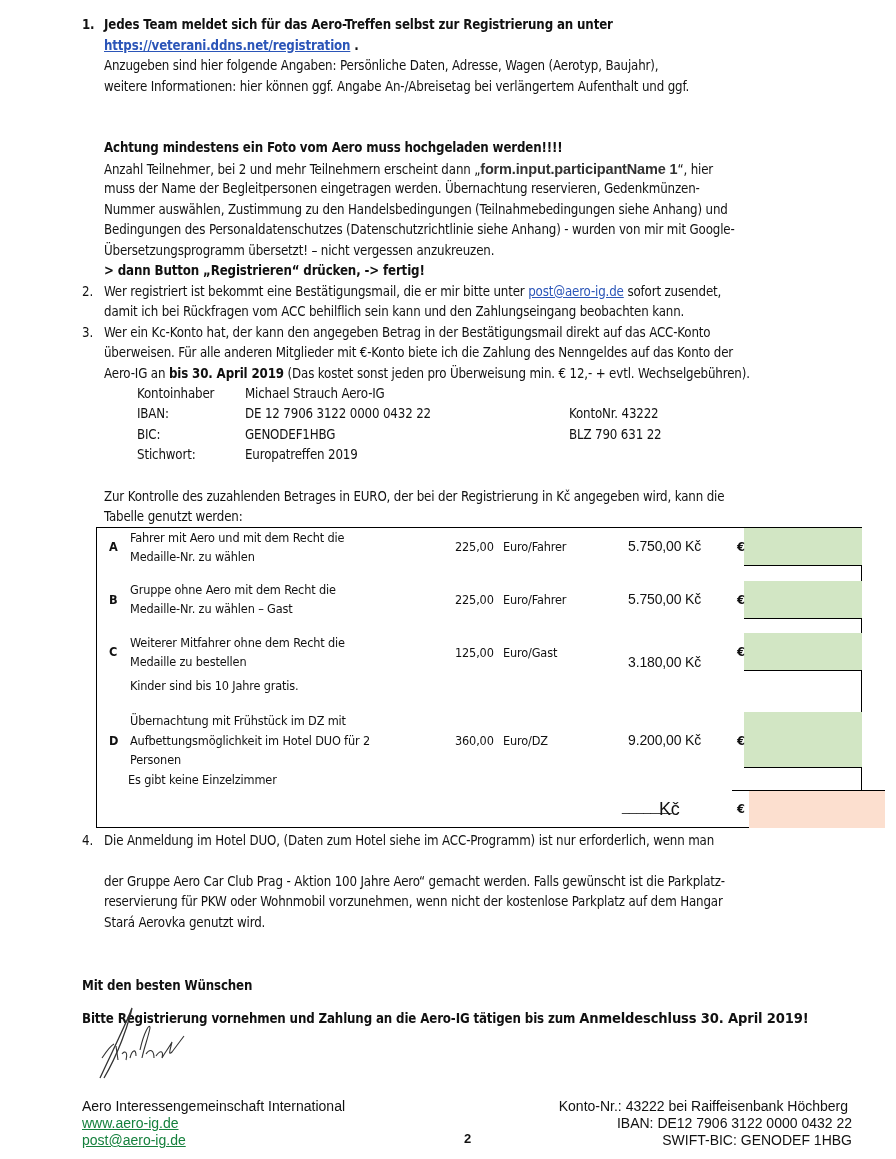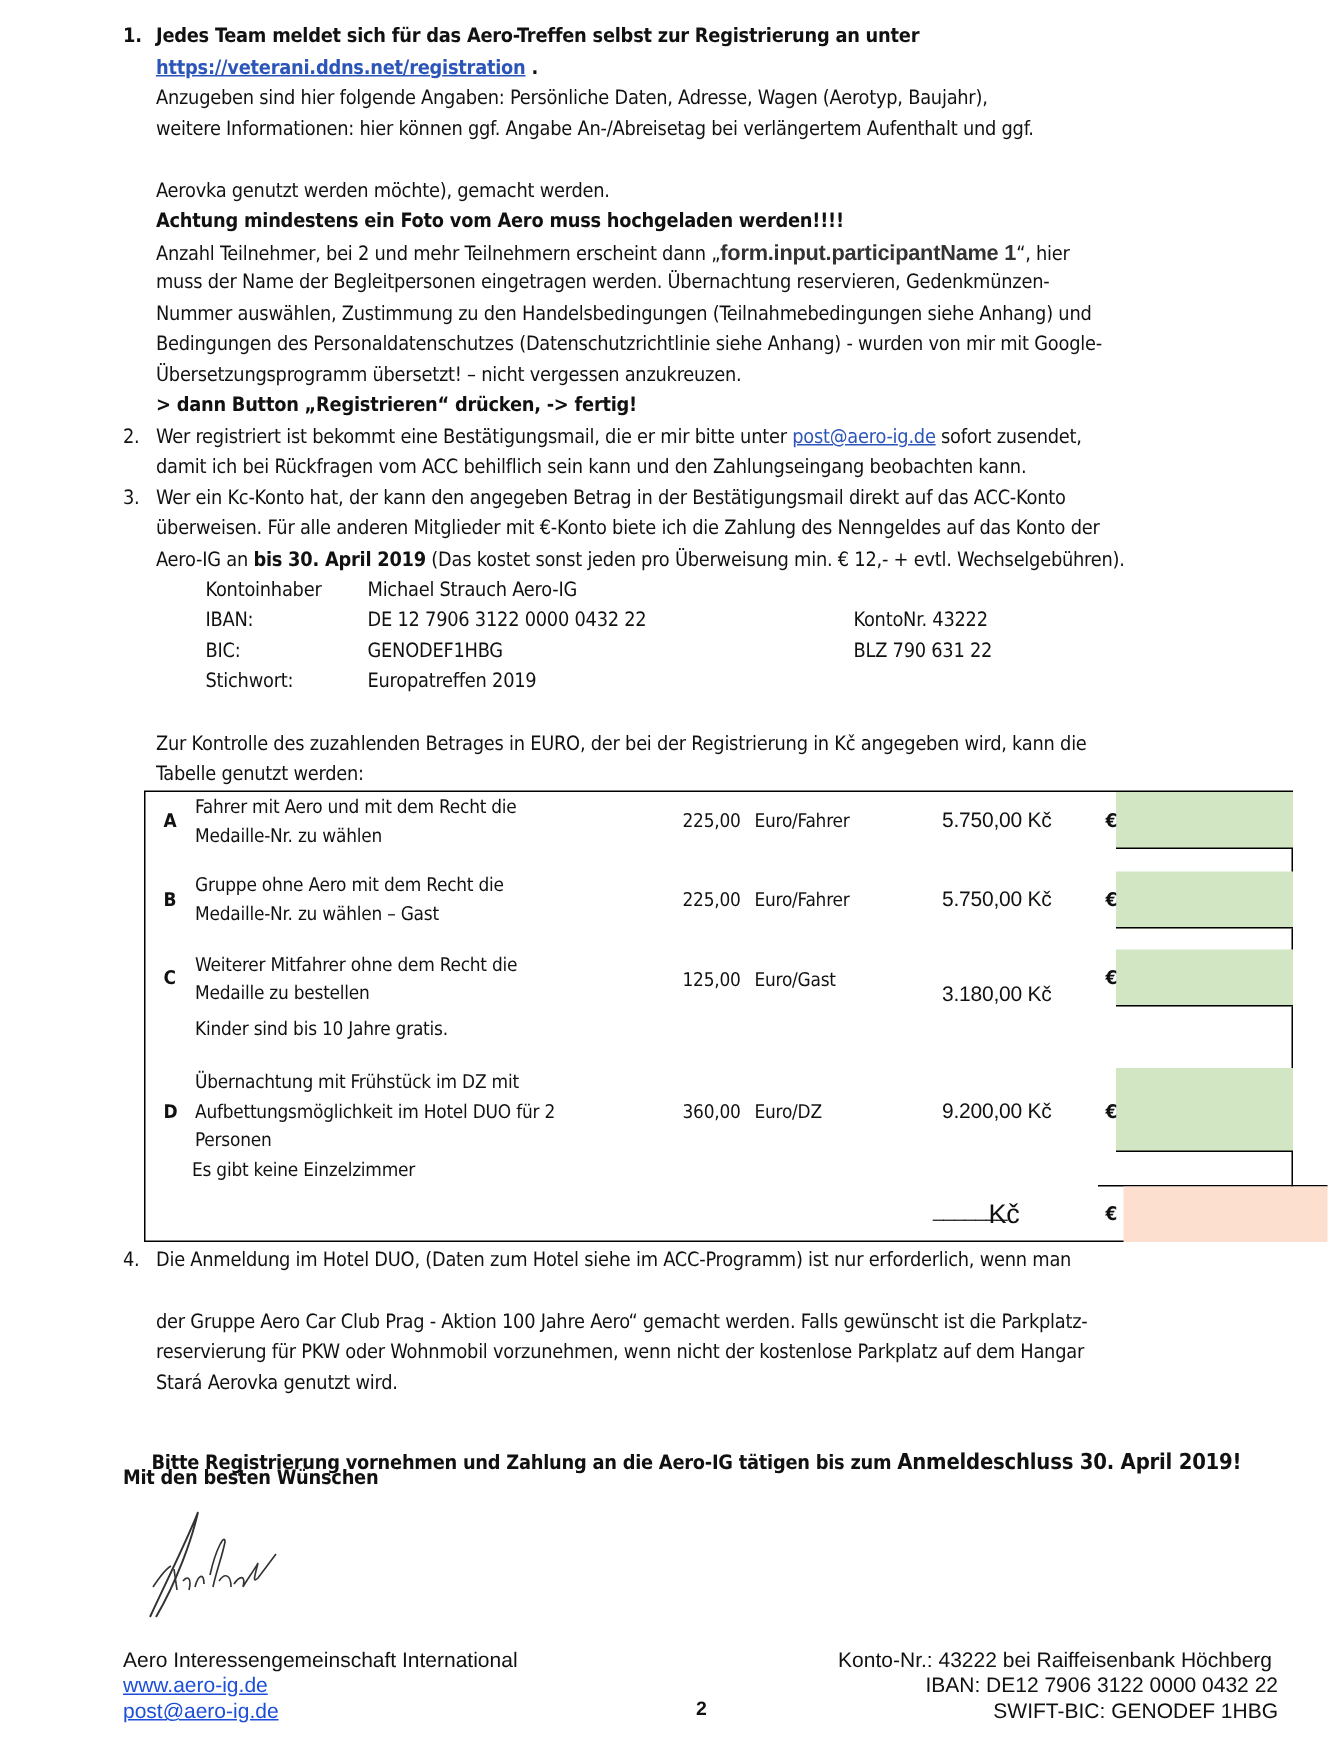--- a/index.html
+++ b/index.html
@@ -12,35 +12,34 @@
   .lnk { color:#2b55b8; text-decoration:underline; }
   .arial { font-family:"Liberation Sans", sans-serif; }
   .tbl { position:absolute; left:96px; top:527px; width:766px; height:301px;
          border:1.3px solid #000; box-sizing:border-box; }
   .cell { position:absolute; }
   .green { background:#d2e6c4; }
   .peach { background:#fcdfcf; }
   .hline { position:absolute; height:1.3px; background:#000; }
   .small { font-size:12.6px; line-height:19px; }
   .foot { position:absolute; font-family:"Liberation Sans", sans-serif; font-size:14px; line-height:17px; white-space:nowrap; }
-  .foot a { color:#1d4ed8; text-decoration:underline;text-align:right; }
+  .foot a { color:#15803d; text-decoration:underline;text-align:right; }
 </style>
 </head>
 <body>
 
 <div class="doc">
 
   <div class="t b" style="left:82px;top:15px;">1.</div>
   <div class="t b" style="left:104px;top:15px;">Jedes Team meldet sich für das Aero-Treffen selbst zur Registrierung an unter</div>
   <div class="t b" style="left:104px;top:36px;">
     <span class="lnk">https://veterani.ddns.net/registration</span><span> .</span>
   </div>
   <div class="t" style="left:104px;top:56px;">Anzugeben sind hier folgende Angaben: Persönliche Daten, Adresse, Wagen (Aerotyp, Baujahr),</div>
   <div class="t" style="left:104px;top:77px;">weitere Informationen: hier können ggf. Angabe An-/Abreisetag bei verlängertem Aufenthalt und ggf.</div>
-  <div class="t" style="left:104px;top:118px;">Aerovka genutzt werden möchte), gemacht werden.</div>
   <div class="t b" style="left:104px;top:138px;">Achtung mindestens ein Foto vom Aero muss hochgeladen werden!!!!</div>
   <div class="t" style="left:104px;top:159px;">
     <span>Anzahl Teilnehmer, bei 2 und mehr Teilnehmern erscheint dann „</span><span class="b arial" style="font-size:14.5px;color:#333;">form.input.participantName 1</span><span>“, hier</span>
   </div>
   <div class="t" style="left:104px;top:179px;">muss der Name der Begleitpersonen eingetragen werden. Übernachtung reservieren, Gedenkmünzen-</div>
   <div class="t" style="left:104px;top:220px;">Bedingungen des Personaldatenschutzes (Datenschutzrichtlinie siehe Anhang) - wurden von mir mit Google-</div>
   <div class="t" style="left:104px;top:200px;">Nummer auswählen, Zustimmung zu den Handelsbedingungen (Teilnahmebedingungen siehe Anhang) und</div>
   <div class="t" style="left:104px;top:241px;">Übersetzungsprogramm übersetzt! – nicht vergessen anzukreuzen.</div>
   <div class="t b" style="left:104px;top:261px;">&gt;  dann Button „Registrieren“ drücken, -&gt; fertig!</div>
 
@@ -122,21 +121,21 @@
   <div class="t arial" style="left:622px;top:797px;font-size:13px;">_______</div>
   <div class="t arial" style="left:659px;top:799px;font-size:18px;">Kč</div>
   <div class="t b small" style="left:737px;top:799px;">€</div>
 
   <div class="t" style="left:82px;top:831px;">4.</div>
   <div class="t" style="left:104px;top:831px;">Die Anmeldung im Hotel DUO, (Daten zum Hotel siehe im ACC-Programm) ist nur erforderlich, wenn man</div>
   <div class="t" style="left:104px;top:872px;">der Gruppe Aero Car Club Prag  - Aktion 100 Jahre Aero“ gemacht werden. Falls  gewünscht ist die Parkplatz-</div>
   <div class="t" style="left:104px;top:892px;">reservierung für PKW oder Wohnmobil vorzunehmen, wenn nicht der kostenlose Parkplatz auf dem Hangar</div>
   <div class="t" style="left:104px;top:913px;">Stará Aerovka genutzt wird.</div>
 
-  <div class="t b" style="left:82px;top:965px;margin-left:19px;">
+  <div class="t b" style="left:82px;top:1008px;">
     <span>Bitte Registrierung vornehmen und Zahlung an die Aero-IG tätigen bis zum </span><span style="font-size:14.6px;">Anmeldeschluss 30. April 2019!</span>
   </div>
   <div class="t b" style="left:82px;top:976px;">Mit den besten Wünschen</div>
 
   <svg style="position:absolute;left:92px;top:1002px;" width="110" height="80" viewBox="0 0 110 80">
     <path d="M40 6 C 34 22, 20 50, 8 76 M40 6 C 36 24, 26 52, 12 76" stroke="#333" stroke-width="1.3" fill="none"></path>
     <path d="M10 56 C 14 50, 18 44, 22 42" stroke="#333" stroke-width="1.1" fill="none"></path>
     <path d="M24 44 L26 58 M30 52 C 33 48, 36 50, 34 58 M38 56 C 40 48, 44 46, 44 54 M48 48 C 52 30, 58 20, 58 26 C 56 36, 52 46, 50 56 M54 52 C 58 46, 62 48, 62 56 M64 54 C 68 48, 72 48, 70 56 C 72 52, 78 44, 80 40 C 78 48, 76 54, 80 50 L 92 34" stroke="#333" stroke-width="1.1" fill="none"></path>
   </svg>
 

